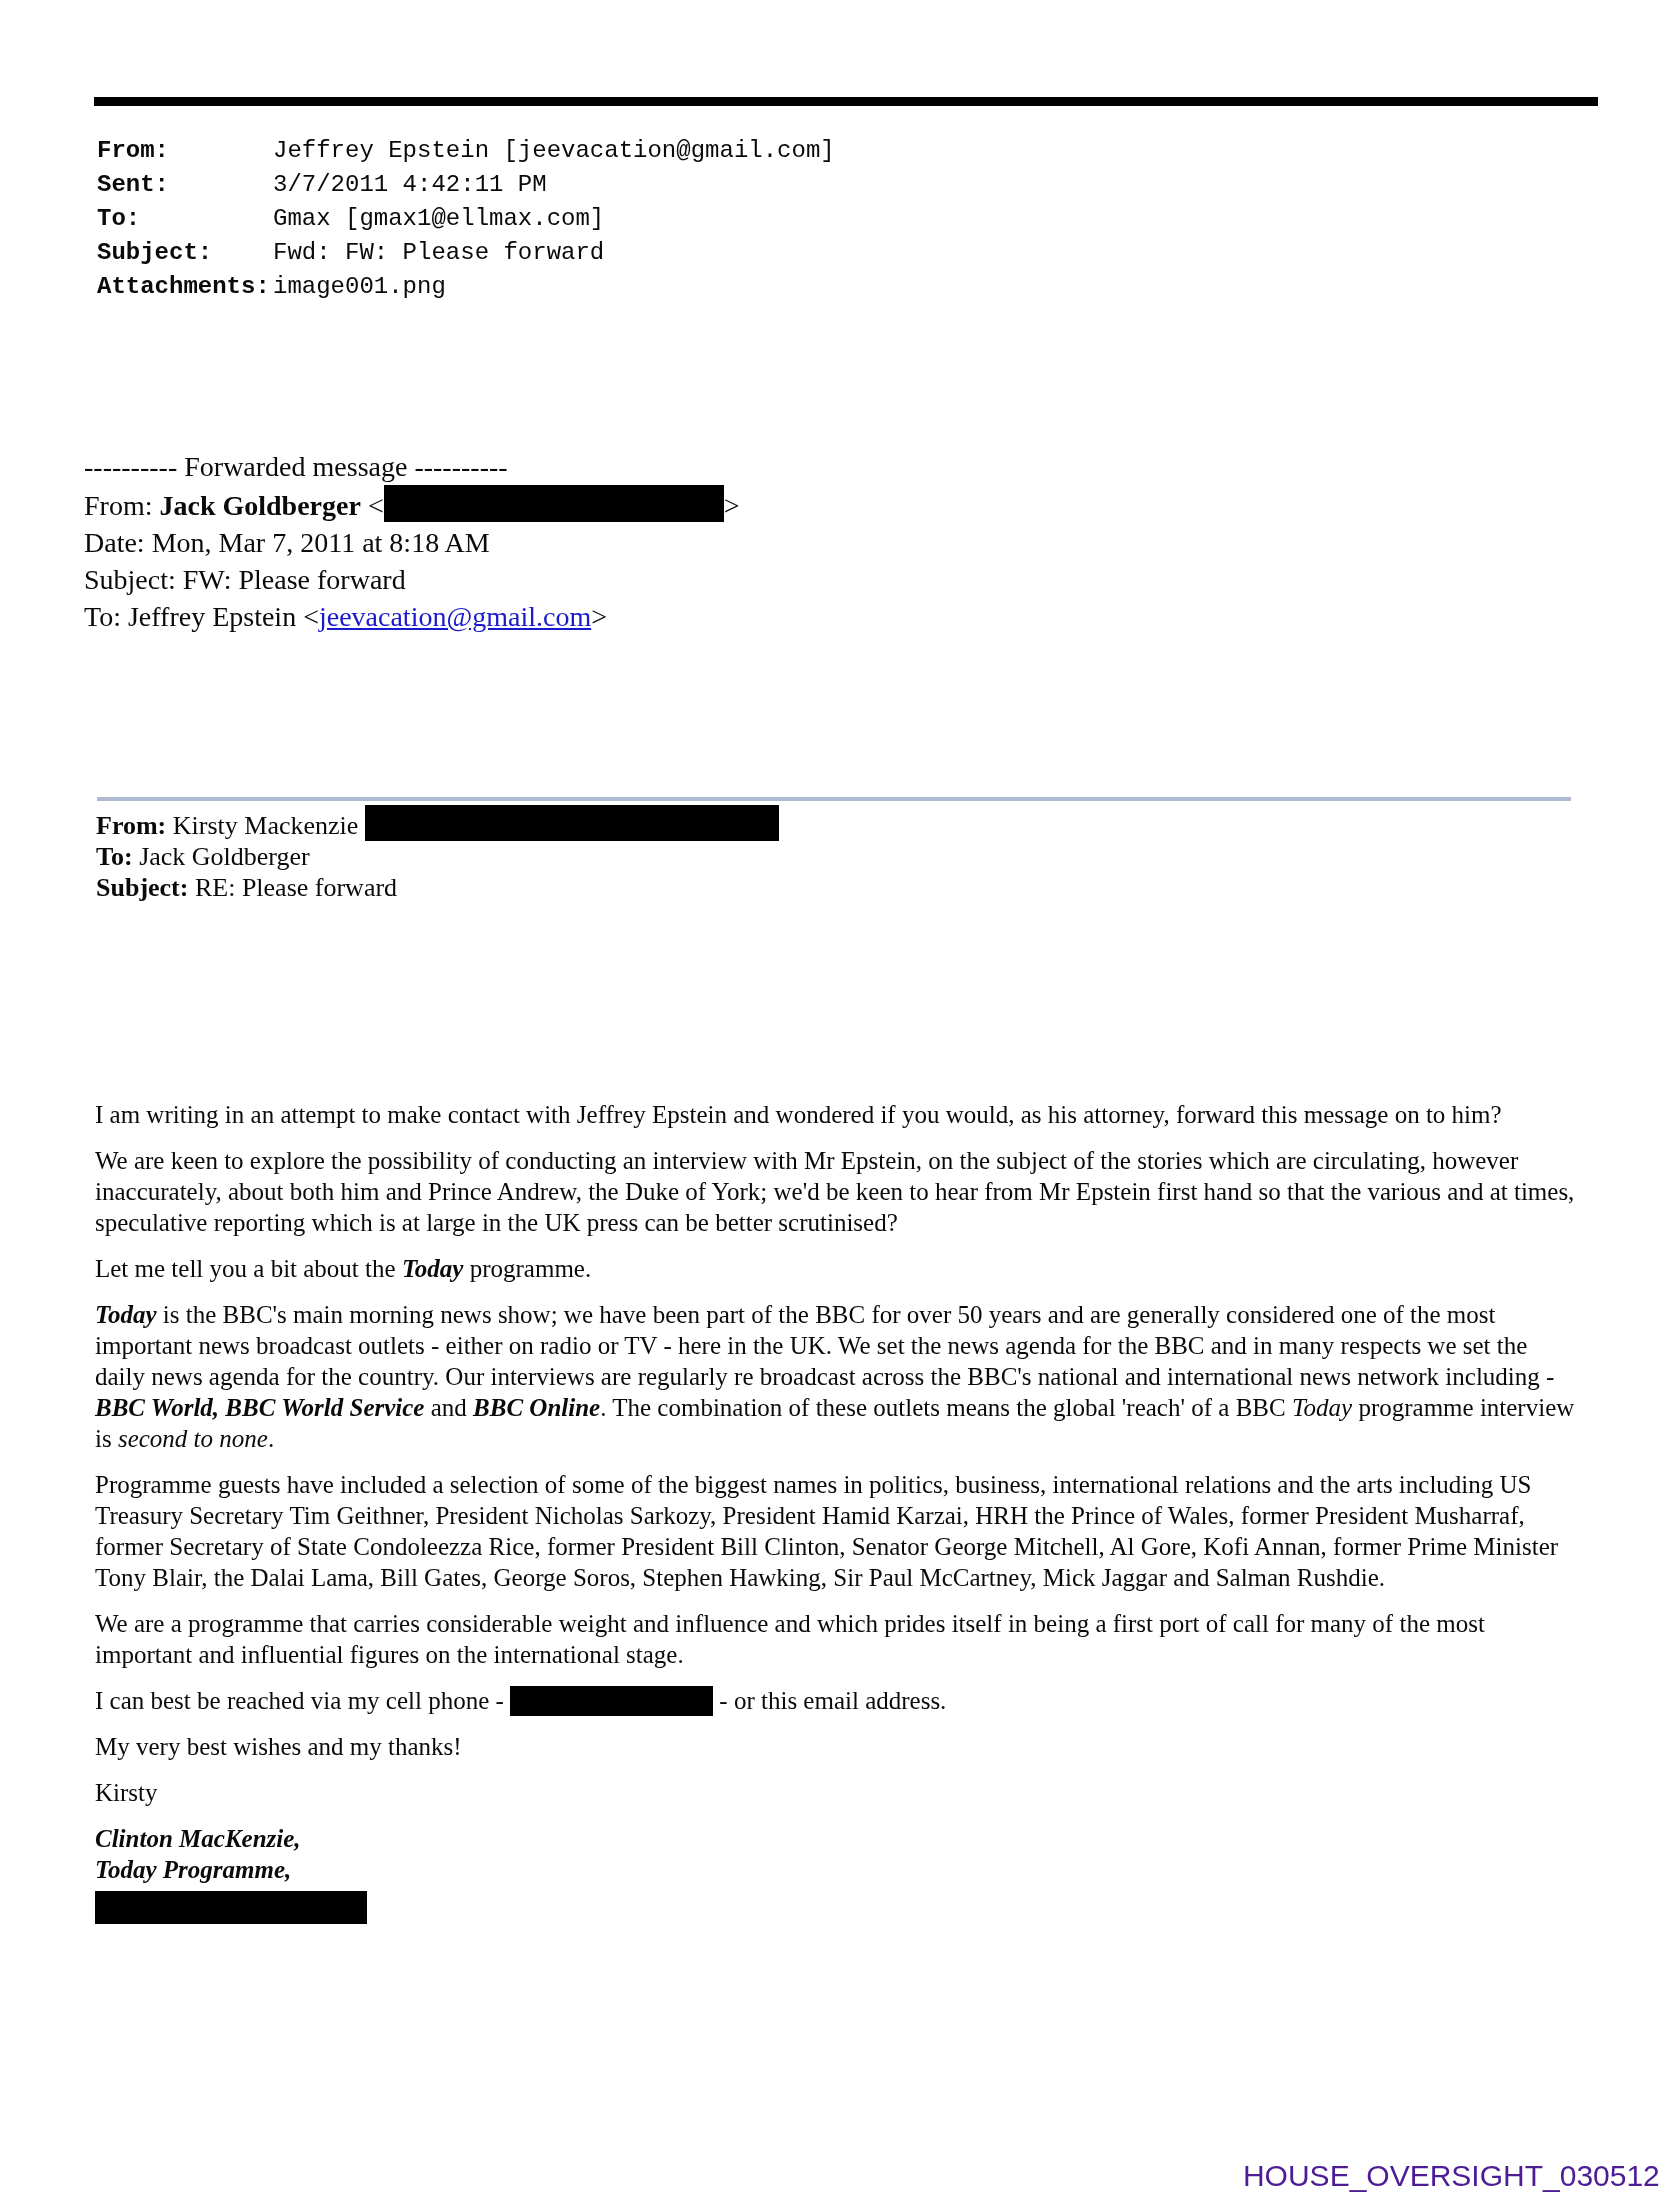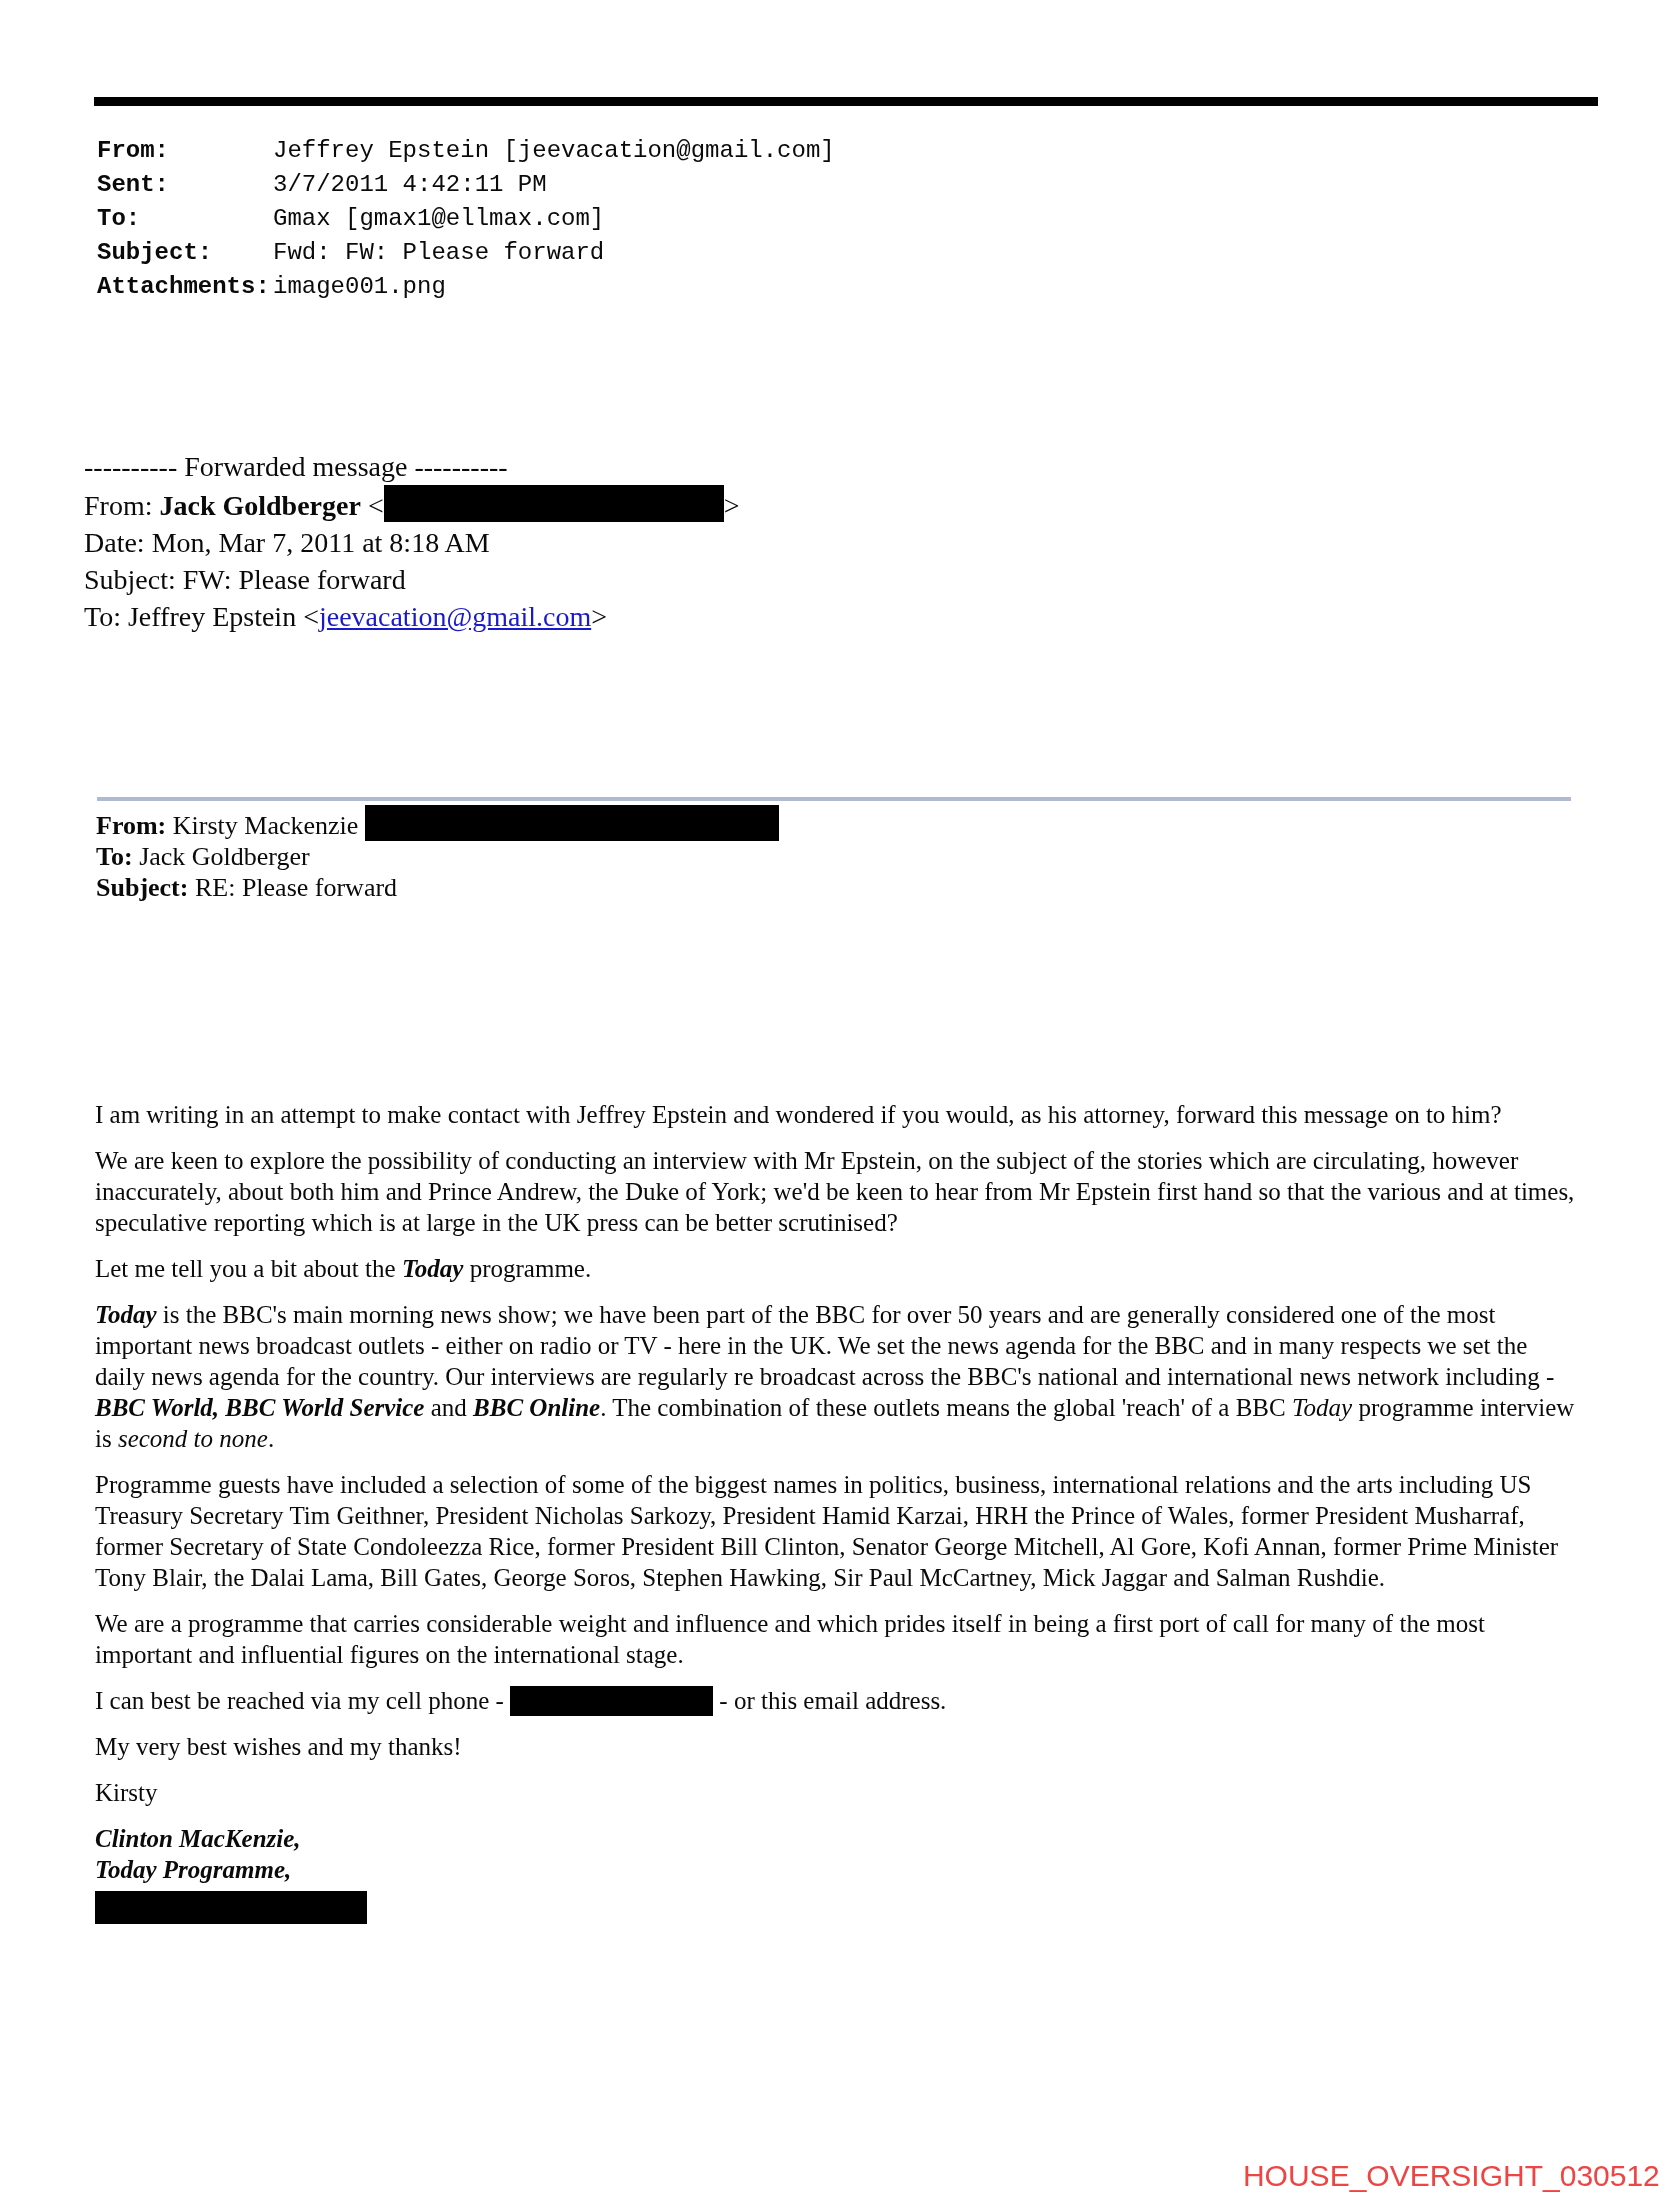--- a/index.html
+++ b/index.html
@@ -56,21 +56,21 @@
     font-size:25px;line-height:31px;margin-top:44px;
   }
   .para{margin:0 0 15px 0;}
   .signature{margin-top:2.6px;font-weight:bold;font-style:italic;}
   .sig-line{line-height:31px;}
   .sig-redact{display:block;background:#000;margin-top:5.9px;}
   
   .footer{
     position:absolute;top:2159px;right:9.2px;
     font-family:"Liberation Sans", sans-serif;
-    font-size:30px;color:#ef4444;
+    font-size:30px;color:#4c1d95;
   }
 </style>
 </head>
 <body>
 
 <div class="topbar"></div>
 
 <div class="header-block">
     <div class="kv-row"><span class="kv-label">From:</span><span class="kv-value">Jeffrey Epstein [jeevacation@gmail.com]</span></div>
     <div class="kv-row"><span class="kv-label">Sent:</span><span class="kv-value">3/7/2011 4:42:11 PM</span></div>

